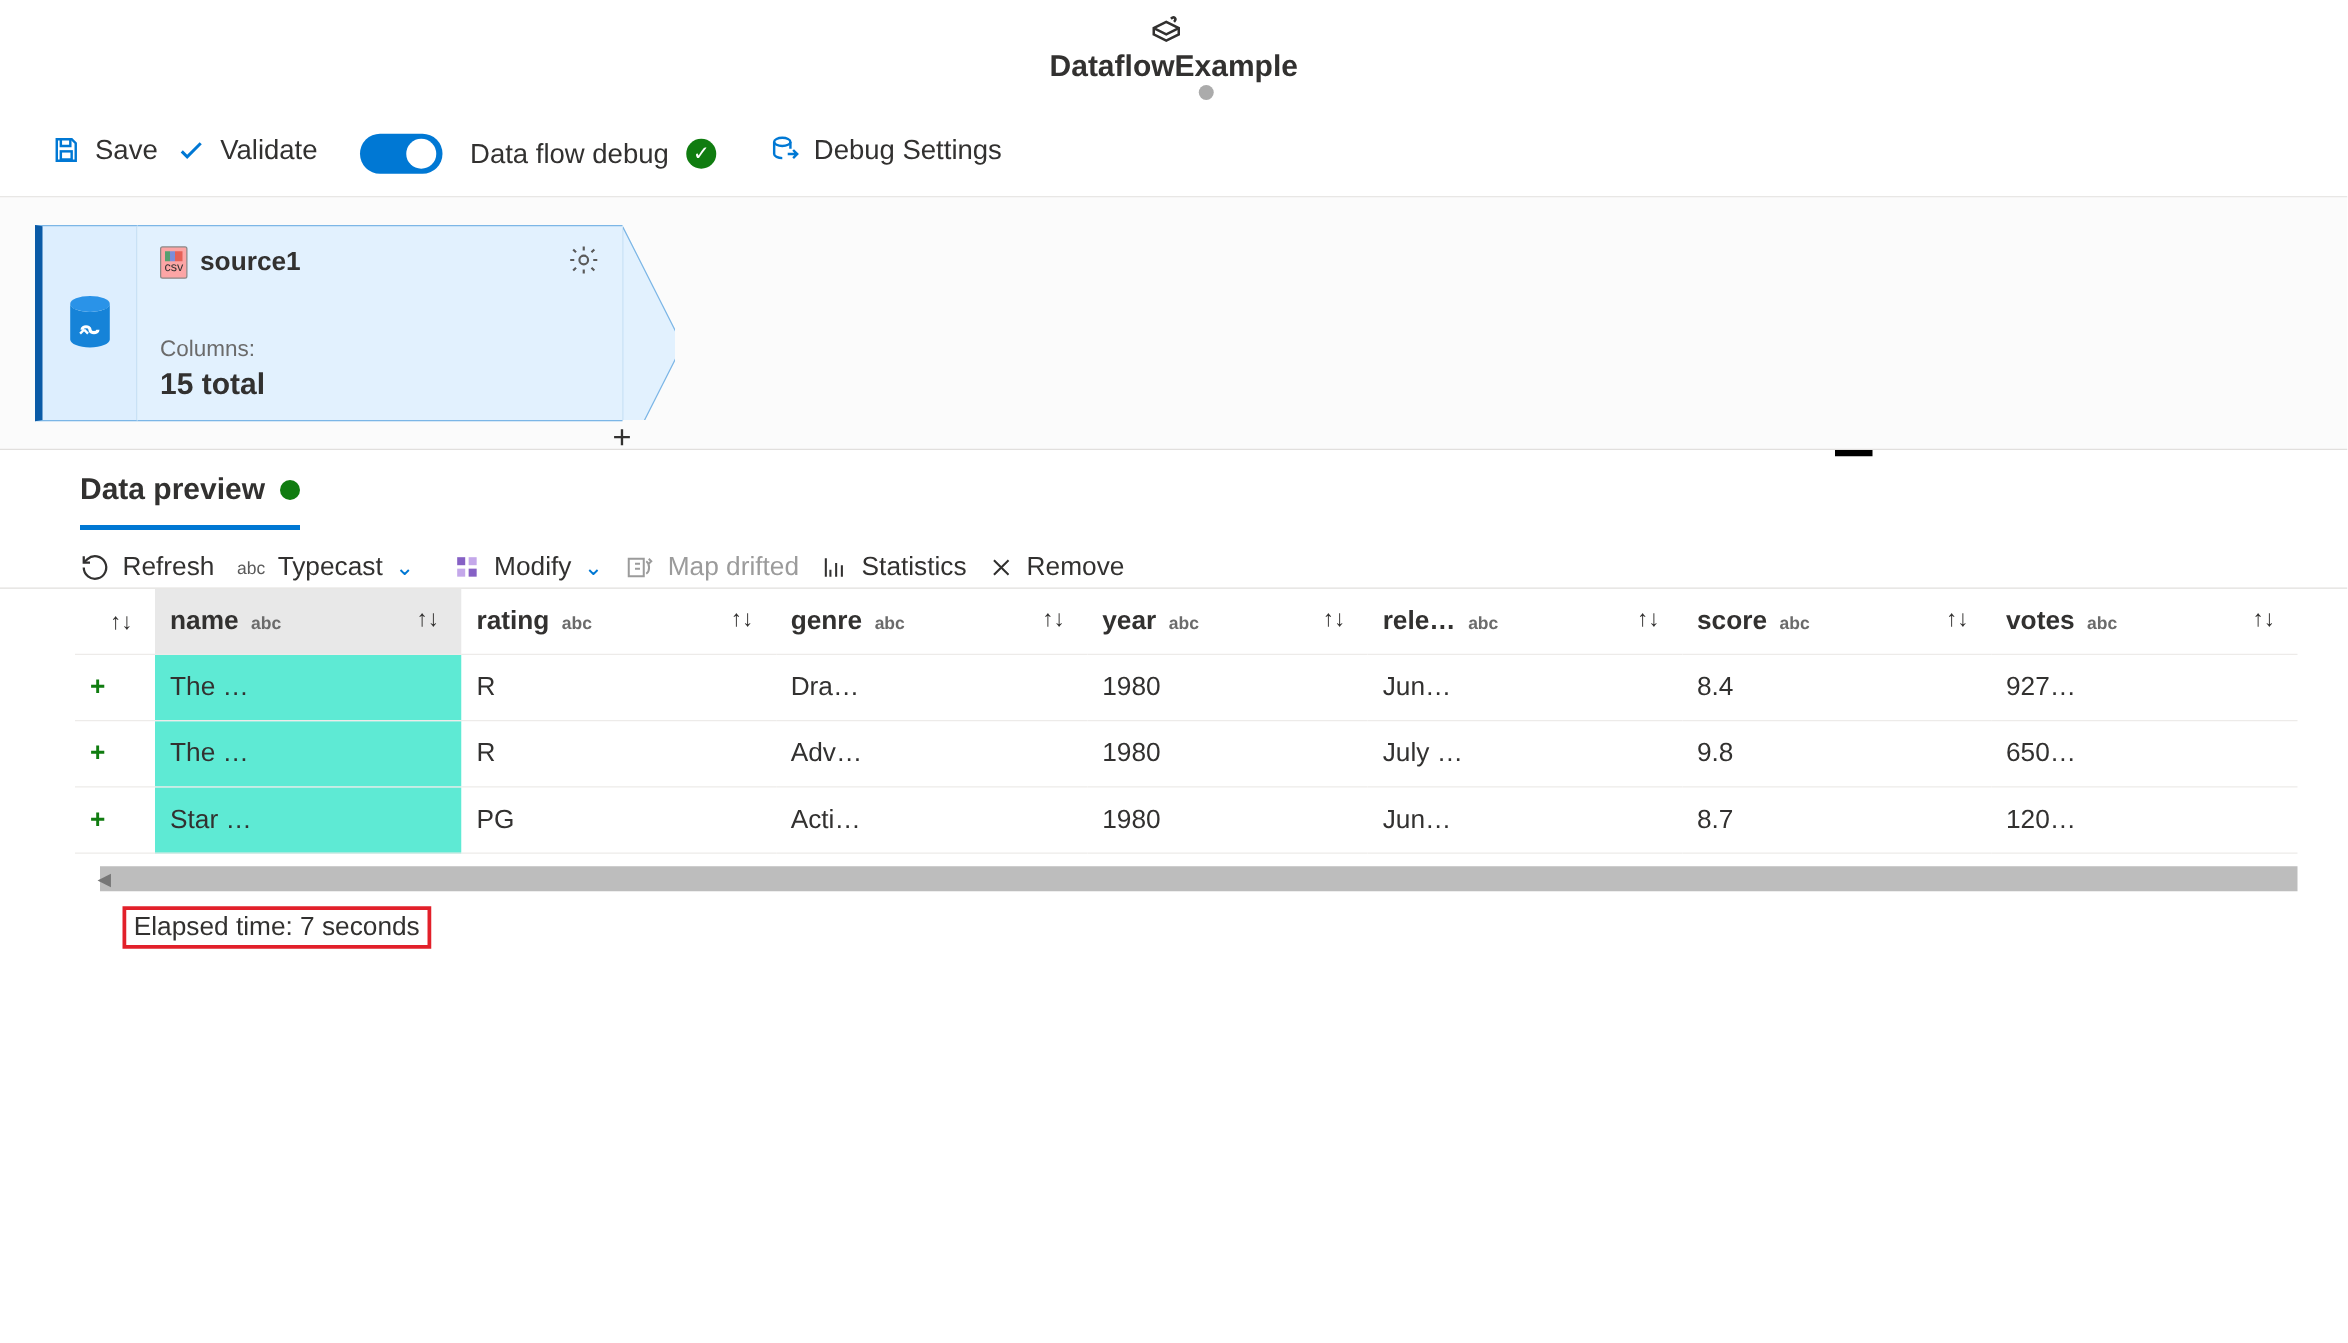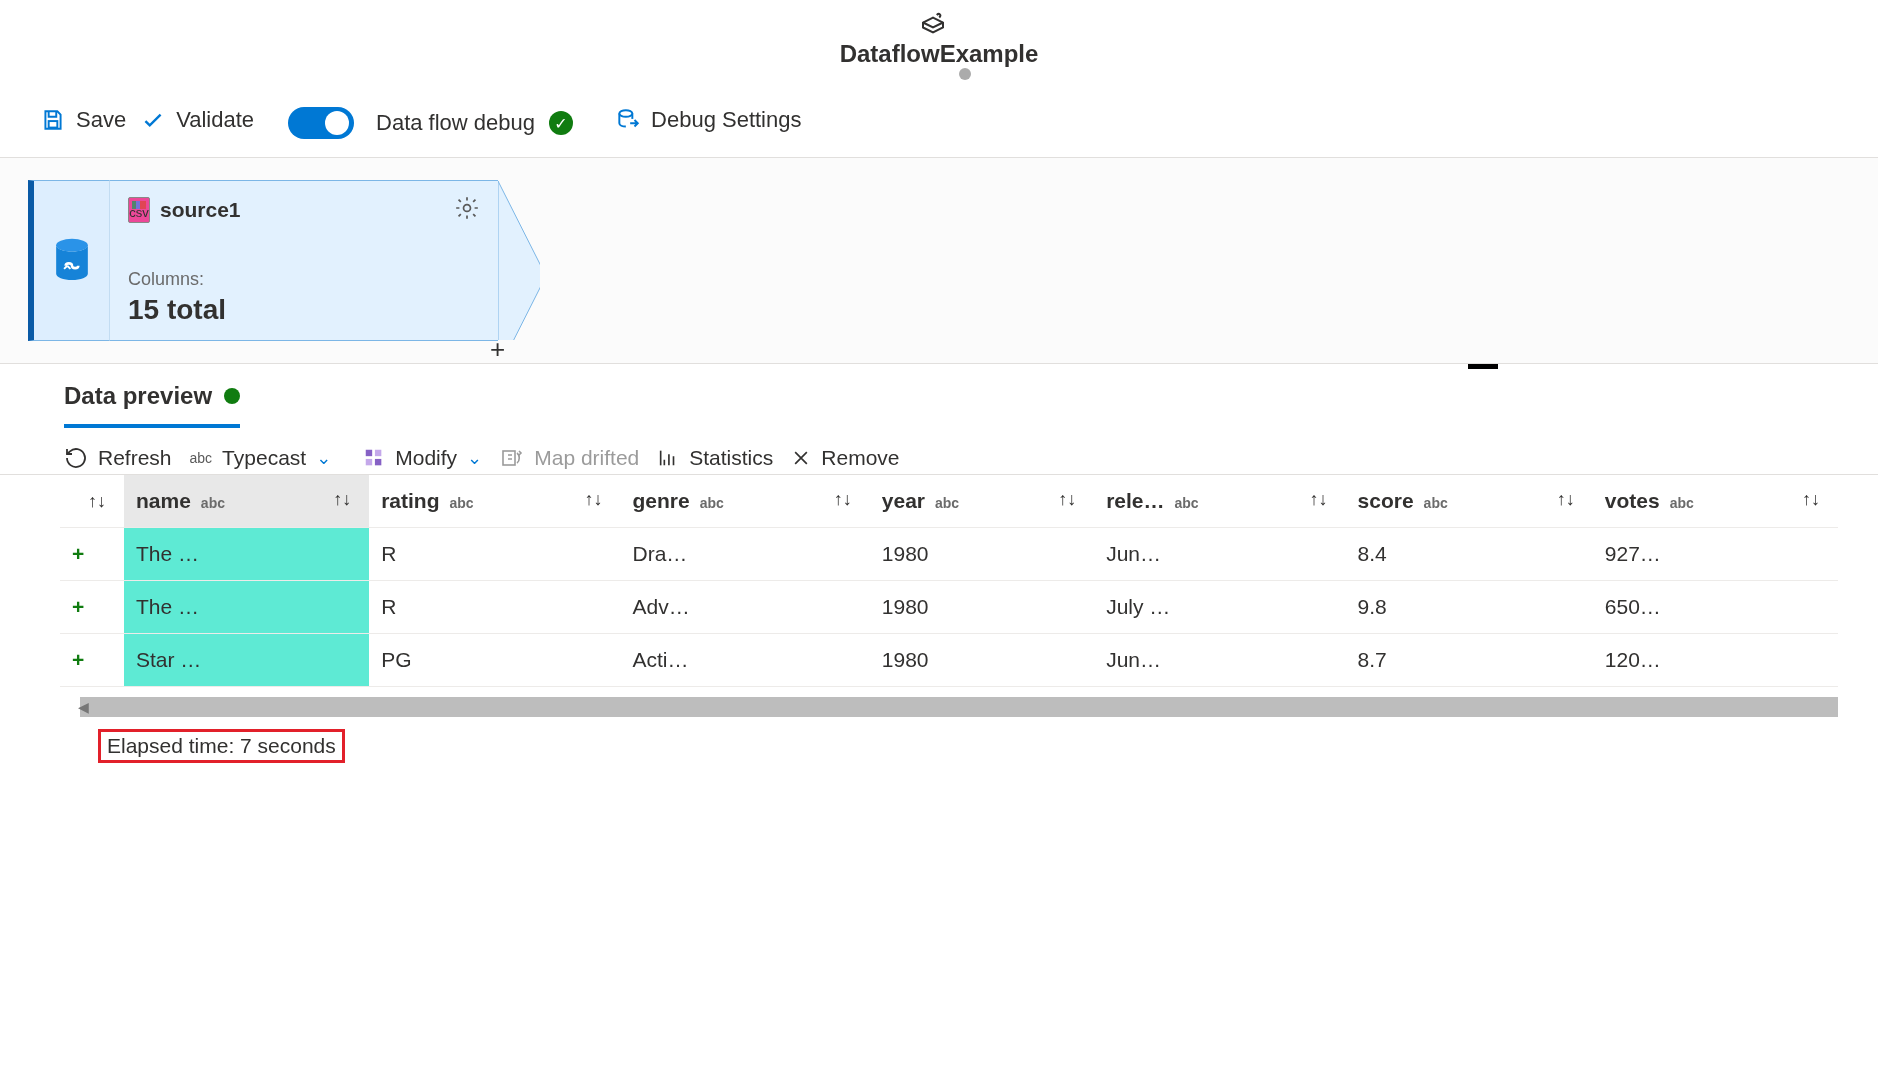--- a/index.html
+++ b/index.html
@@ -26,26 +26,26 @@
 
 
 .canvas { background: #fbfbfb; padding: 22px 0 22px 28px; border-bottom: 1px solid #e1dfdd; position:relative; }
 .source-node { display: flex; align-items: stretch; position: relative; width: 470px; }
 .source-node .db-col { width: 82px; display:flex; align-items:center; justify-content:center; border-left: 6px solid #0a5aa6; background: #ddeefe; border-top: 1px solid #7cb6e6; border-bottom: 1px solid #7cb6e6; border-right: 1px solid #c2dcf2; }
 .source-node .body { position: relative; flex: 1; background: #e2f1fe; border-top: 1px solid #7cb6e6; border-bottom: 1px solid #7cb6e6; padding: 16px 22px 14px 18px; }
 .source-node .arrow-right { position:absolute; right: -42px; top:0; bottom:0; width: 42px; overflow:hidden; }
 .source-node .arrow-right::before { content: ""; position: absolute; left: -86px; top: -26px; bottom: -26px; width: 128px; background: transparent; border: 1px solid #7cb6e6; transform: none; }
 .source-node .arrow-right svg { position:absolute; left:0; top:0; }
 .source-head { display:flex; align-items:center; gap: 10px; }
-.source-head .csv-ic { width: 22px; height: 26px; border: 1px solid #8a8886; border-radius: 2px; font-size: 13px; display:flex; align-items:flex-end; justify-content:center; padding-bottom:2px; background:#ec4899; position:relative;}
+.source-head .csv-ic { width: 22px; height: 26px; border: 1px solid #8a8886; border-radius: 2px; font-size: 10px; display:flex; align-items:flex-end; justify-content:center; padding-bottom:2px; background:#fca5a5; position:relative;}
 .source-head .csv-ic::before { content:""; position:absolute; top:3px; left:3px; right:3px; height:8px; background: linear-gradient(90deg,#0f9d58 30%,#4285f4 30% 60%, #db4437 60%); opacity:.7; }
 .source-head .name { font-weight: 600; font-size: 21px; }
 .source-node .gear { position:absolute; right: 18px; top: 14px; color:#5a5a5a; cursor:pointer; }
 .source-node .cols-l { color:#6b6b6b; font-size: 18px; margin-top: 46px; }
-.source-node .cols-v { font-weight: 600; font-size: 28px; margin-top: 4px; }
+.source-node .cols-v { font-weight: 600; font-size: 24px; margin-top: 4px; }
 .plus-node { position:absolute; left: 490px; top: 176px; font-size: 26px; cursor:pointer; }
 .grip { position:absolute; right: 380px; bottom: -6px; width: 30px; height: 5px; background:#000; }
 
 
 .preview-tabs { padding: 18px 40px 0 40px; margin-left: 24px; }
 .preview-tabs .tab { display:inline-flex; align-items:center; gap: 12px; font-size: 24px; font-weight: 600; padding-bottom: 14px; border-bottom: 4px solid #0078d4; }
 .preview-tabs .dot-green { width: 16px; height: 16px; border-radius:50%; background:#107c10; }
 
 
 .preview-toolbar { display:flex; align-items:flex-end; gap: 18px; padding: 18px 40px 4px 64px; font-size: 21px; border-bottom: 1px solid #e1dfdd; }

